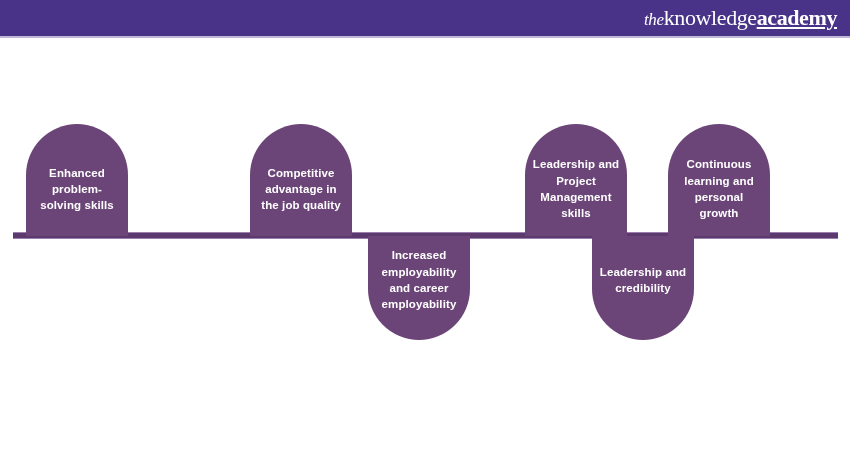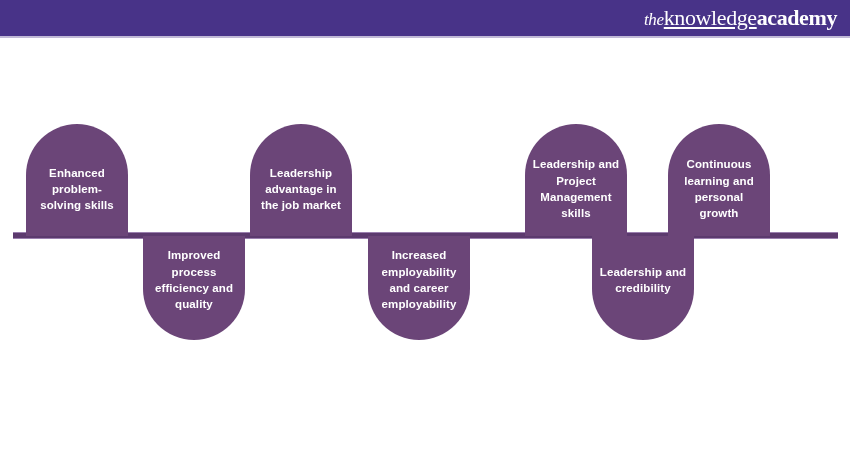--- a/index.html
+++ b/index.html
@@ -49,27 +49,27 @@
 
   #brand-logo .logo-the {
     font-style: italic;
     font-size: 17px;
     letter-spacing: -0.3px;
   }
 
   #brand-logo .logo-knowledge {
     font-size: 22px;
     letter-spacing: -0.4px;
-    text-decoration: underline;
   }
 
   #brand-logo .logo-academy {
     font-size: 22px;
     font-weight: bold;
     letter-spacing: -0.4px;
+    text-decoration: underline;
   }
 
   
   #diagram {
     position: absolute;
     left: 0;
     top: 0;
     width: 850px;
     height: 450px;
     padding-left: 15px;
@@ -140,26 +140,23 @@
 </div>
 <div id="header-underline"></div>
 
 <div id="diagram">
   <div id="timeline-bar"></div>
 
   <div class="node node-up" style="left:26px;">
     <div class="node-label">Enhanced problem-solving skills</div>
   </div>
 
-  <div class="node node-down" style="left:143px;">
-    <div class="node-label">Improved process efficiency and quality</div>
-  </div>
 
   <div class="node node-up" style="left:250px;">
-    <div class="node-label">Leadership advantage in the job market</div>
+    <div class="node-label">Competitive advantage in the job quality</div>
   </div>
 
   <div class="node node-down" style="left:368px;">
     <div class="node-label">Increased employability and career employability</div>
   </div>
 
   <div class="node node-up" style="left:497px;margin-left:28px;">
     <div class="node-label">Leadership and Project Management skills</div>
   </div>
 

